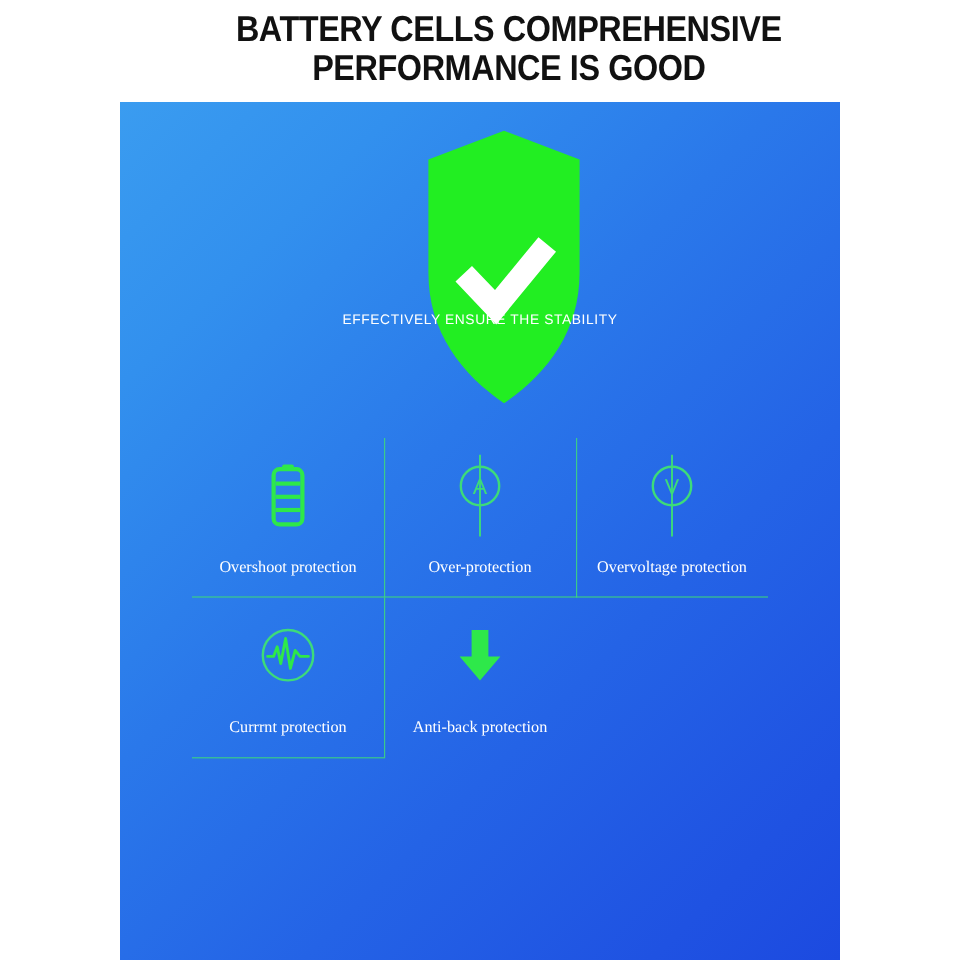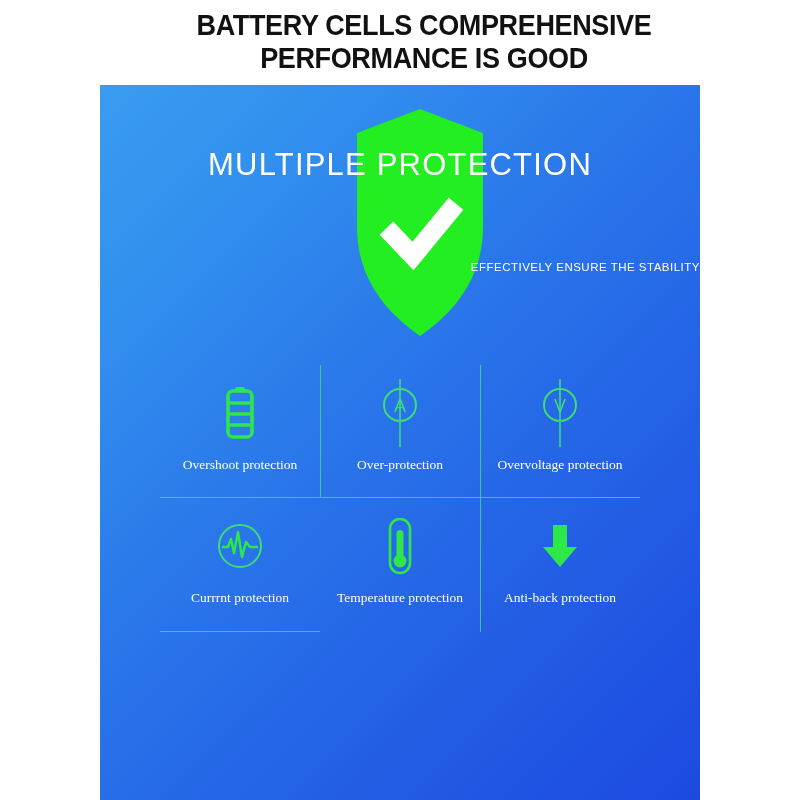--- a/index.html
+++ b/index.html
@@ -71,21 +71,21 @@
     font-size: 31px;
     letter-spacing: 1.2px;
     color: #ffffff;
     font-family: "Liberation Sans", sans-serif;
   }
   .hero-sub {
     position: absolute;
     left: 0;
     top: 175px;
     width: 600px;
-    text-align: right;
+    text-align: center;
     font-size: 11.5px;
     line-height: 14px;
     letter-spacing: 0.5px;
     color: #ffffff;
     font-family: "Liberation Sans", sans-serif;
   }
 
   
   .grid {
     position: absolute;
@@ -129,21 +129,21 @@
     opacity: 0.85;
   }
   .icon-box {
     height: 72px;
     display: flex;
     align-items: center;
     justify-content: center;
   }
   .icon-box svg { display: block; overflow: visible; }
   .cell-label {
-    margin-top: 8px;
+    margin-top: 16px;
     font-family: "Liberation Serif", serif;
     font-size: 13.5px;
     color: #ffffff;
     text-align: center;
     white-space: nowrap;
   }
 </style>
 </head>
 <body>
 
@@ -156,21 +156,20 @@
 
   <div class="hero">
 
     <div class="shield-wrap">
       <svg width="130" height="232" viewBox="0 0 130 232">
         <path d="M65 2 L128 26 L128 120 C128 170 100 205 65 229 C30 205 2 170 2 120 L2 26 Z" fill="#22ee22"></path>
         <path d="M38 128 L58 149 L95 104" fill="none" stroke="#ffffff" stroke-width="19" stroke-linecap="square" stroke-linejoin="miter"></path>
       </svg>
     </div>
 
-    <div class="hero-title">MULTIPLE PROTECTION</div>
 
     <div class="hero-sub">
       <div>EFFECTIVELY ENSURE THE STABILITY</div>
     </div>
   </div>
 
   <div class="grid">
 
     <div class="cell rb">
       <div class="icon-box">
@@ -212,30 +211,20 @@
         <svg width="48" height="48" viewBox="0 0 48 48">
           <circle cx="24" cy="24" r="21" fill="none" stroke="#3ddb7a" stroke-width="2"></circle>
           <polyline points="7,25 12,25 15,17 18,31 22,10 26,35 30,20 34,25 41,25" fill="none" stroke="#2ee84a" stroke-width="2.4" stroke-linejoin="round" stroke-linecap="round"></polyline>
         </svg>
       </div>
       <div class="cell-label">Currrnt protection</div>
     </div>
 
 
 
-    <div class="cell">
-      <div class="icon-box">
-        <svg width="30" height="60" viewBox="0 0 30 60">
-          <rect x="5" y="3" width="20" height="54" rx="10" fill="none" stroke="#2ee84a" stroke-width="2.6"></rect>
-          <circle cx="15" cy="45" r="6.5" fill="#2ee84a"></circle>
-          <rect x="11.5" y="14" width="7" height="30" rx="3.5" fill="#2ee84a"></rect>
-        </svg>
-      </div>
-      <div class="cell-label">Temperature protection</div>
-    </div>
 
     <div class="cell cb">
       <div class="icon-box">
         <svg width="40" height="50" viewBox="0 0 40 50">
           <path d="M13 4 L27 4 L27 26 L37 26 L20 46 L3 26 L13 26 Z" fill="#2ee84a"></path>
         </svg>
       </div>
       <div class="cell-label">Anti-back protection</div>
     </div>
 

